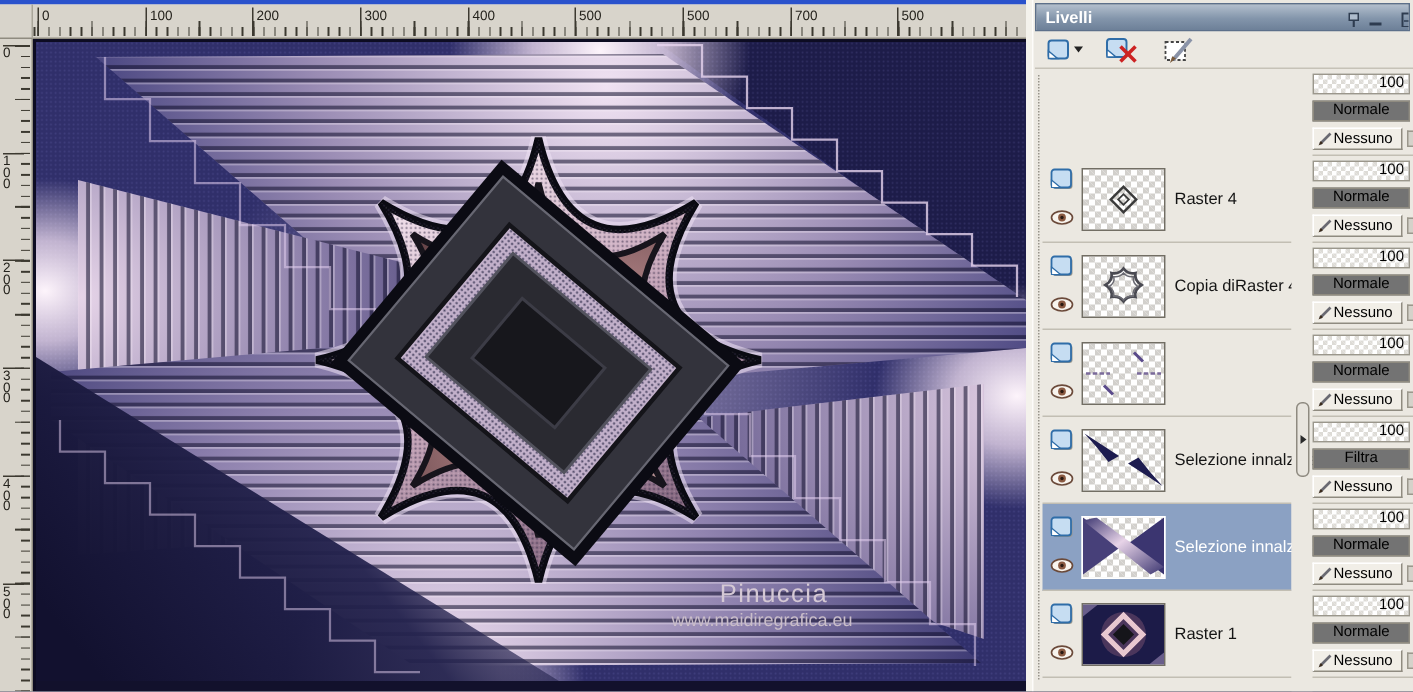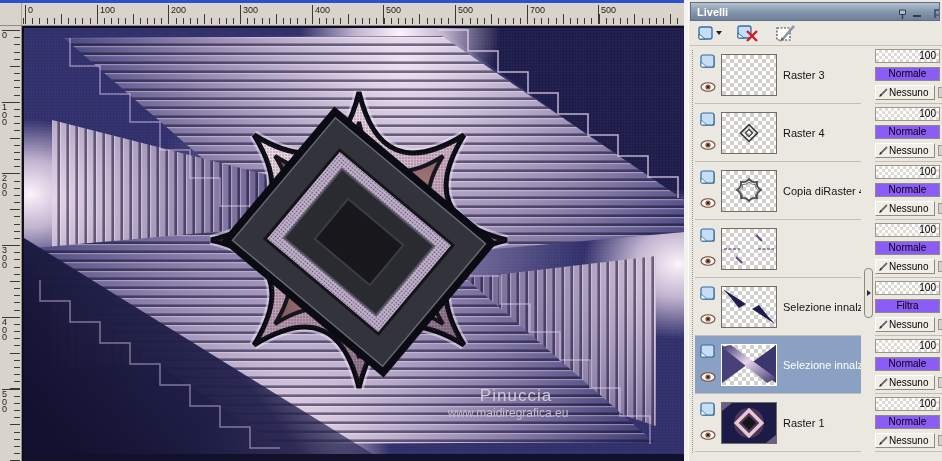--- a/index.html
+++ b/index.html
@@ -74,21 +74,21 @@
   .capsule:after { content:""; position:absolute; left:2px; top:21px; border-left:4px solid #2a2a2a;
              border-top:3px solid transparent; border-bottom:3px solid transparent; }
 
   .rcell { position:absolute; left:875px; width:67px; height:58px; border-bottom:1px solid #c2beb3; }
   .opac { position:absolute; left:0; top:3px; width:65px; height:14px; border:1px solid #9b978c;
           background-color:#fff;
           background-image:linear-gradient(45deg,#dddbd6 25%,transparent 25%,transparent 75%,#dddbd6 75%),
                            linear-gradient(45deg,#dddbd6 25%,transparent 25%,transparent 75%,#dddbd6 75%);
           background-position:0 0,3px 3px; background-size:6px 6px;
           font-size:10px; text-align:right; line-height:12px; padding-right:3px; color:#000; }
-  .blend { position:absolute; left:0; top:21px; width:65px; height:14px; background:#8b5cf6;
+  .blend { position:absolute; left:0; top:21px; width:65px; height:14px; background:#737373;
            border:1px solid #8f8b80; font-size:10px; text-align:center; line-height:12px; color:#000; }
   .linkb { position:absolute; left:0; top:39px; width:60px; height:15px; background:#f1eee7;
            border-top:1px solid #fff; border-left:1px solid #fff;
            border-right:1px solid #8f8b80; border-bottom:1px solid #8f8b80;
            display:flex; align-items:center; gap:0; padding-left:2px; font-size:10px; color:#000; }
   .linkstub { position:absolute; left:63px; top:41px; width:4px; height:11px; background:#d5d2ca;
            border:1px solid #9b978c; border-right:none; }
 
   .wmark1 { letter-spacing:1px; }
 </style>
@@ -283,34 +283,20 @@
       <svg width="26" height="20" viewBox="0 0 26 20">
         <rect x="4" y="5" width="13" height="12" fill="#fff" stroke="#444" stroke-width="1.2" stroke-dasharray="2,1.5"></rect>
         <line x1="9" y1="17" x2="21" y2="3" stroke="#8a93a8" stroke-width="2.6"></line>
         <path d="M7,19 l4,-3 l-2.5,-1.5 z" fill="#7a5a3a"></path>
       </svg>
     </span>
   </div>
 
   <div class="gripper"></div>
 
-  <div class="lrow" style="top:46px">
-    <svg class="pageicon" width="18" height="16" viewBox="0 0 18 16">
-        <rect x="3" y="3" width="13" height="12" rx="2" fill="#9a9890"></rect>
-        <rect x="2" y="2" width="13" height="12" rx="2" fill="#c6ddf2" stroke="#2f6da8" stroke-width="1.2"></rect>
-        <path d="M2,9 L8,14 L2,14 Z" fill="#fff" stroke="#2f6da8" stroke-width="0.8"></path>
-      </svg>
-    <svg class="eyeicon" width="16" height="10" viewBox="0 0 16 10">
-        <ellipse cx="8" cy="5" rx="7" ry="4.3" fill="#f8f4ee" stroke="#6b4a3a" stroke-width="1.1"></ellipse>
-        <circle cx="8" cy="5" r="2.6" fill="#8a5a42"></circle>
-        <circle cx="8" cy="5" r="1.1" fill="#2a1a12"></circle>
-      </svg>
-    <div class="thumb"></div>
-    <span class="lname">Raster 3</span>
-  </div>
 
   <div class="lrow" style="top:104px">
     <svg class="pageicon" width="18" height="16" viewBox="0 0 18 16">
         <rect x="3" y="3" width="13" height="12" rx="2" fill="#9a9890"></rect>
         <rect x="2" y="2" width="13" height="12" rx="2" fill="#c6ddf2" stroke="#2f6da8" stroke-width="1.2"></rect>
         <path d="M2,9 L8,14 L2,14 Z" fill="#fff" stroke="#2f6da8" stroke-width="0.8"></path>
       </svg>
     <svg class="eyeicon" width="16" height="10" viewBox="0 0 16 10">
         <ellipse cx="8" cy="5" rx="7" ry="4.3" fill="#f8f4ee" stroke="#6b4a3a" stroke-width="1.1"></ellipse>
         <circle cx="8" cy="5" r="2.6" fill="#8a5a42"></circle>

